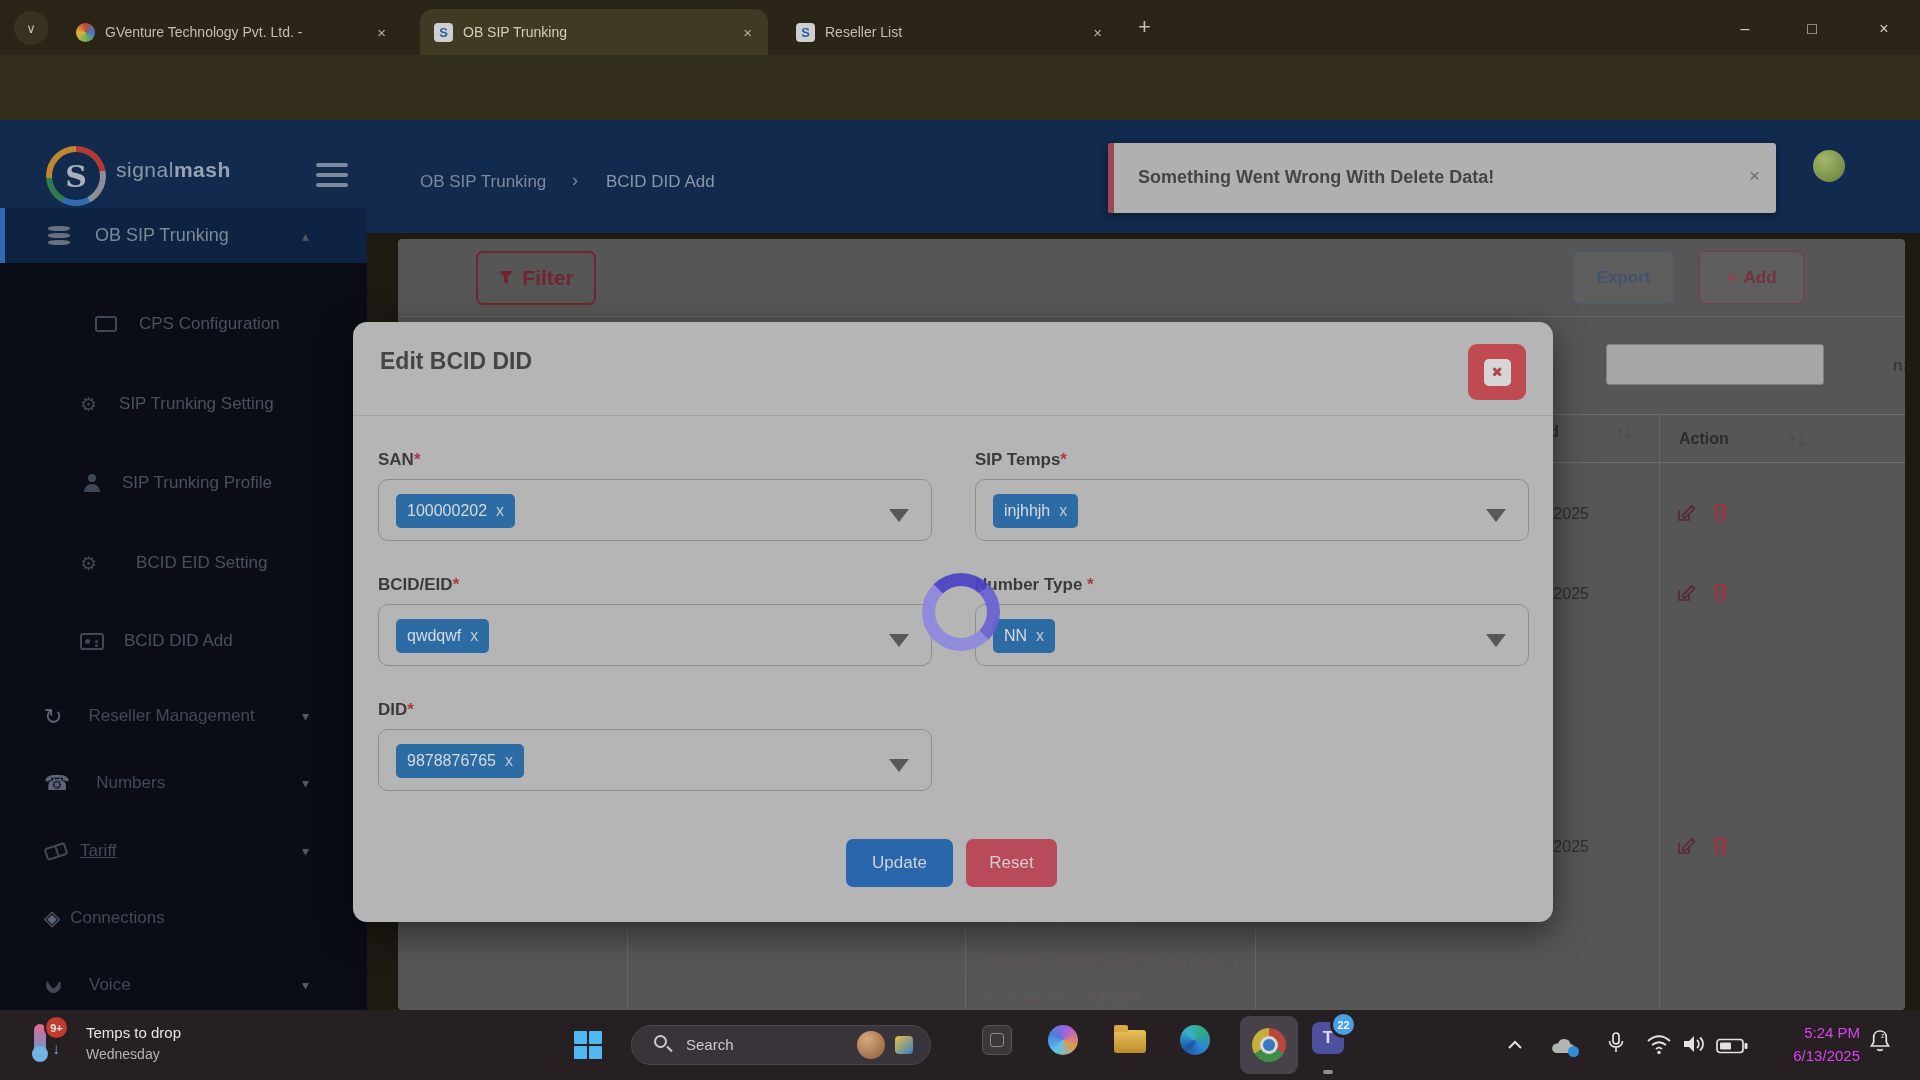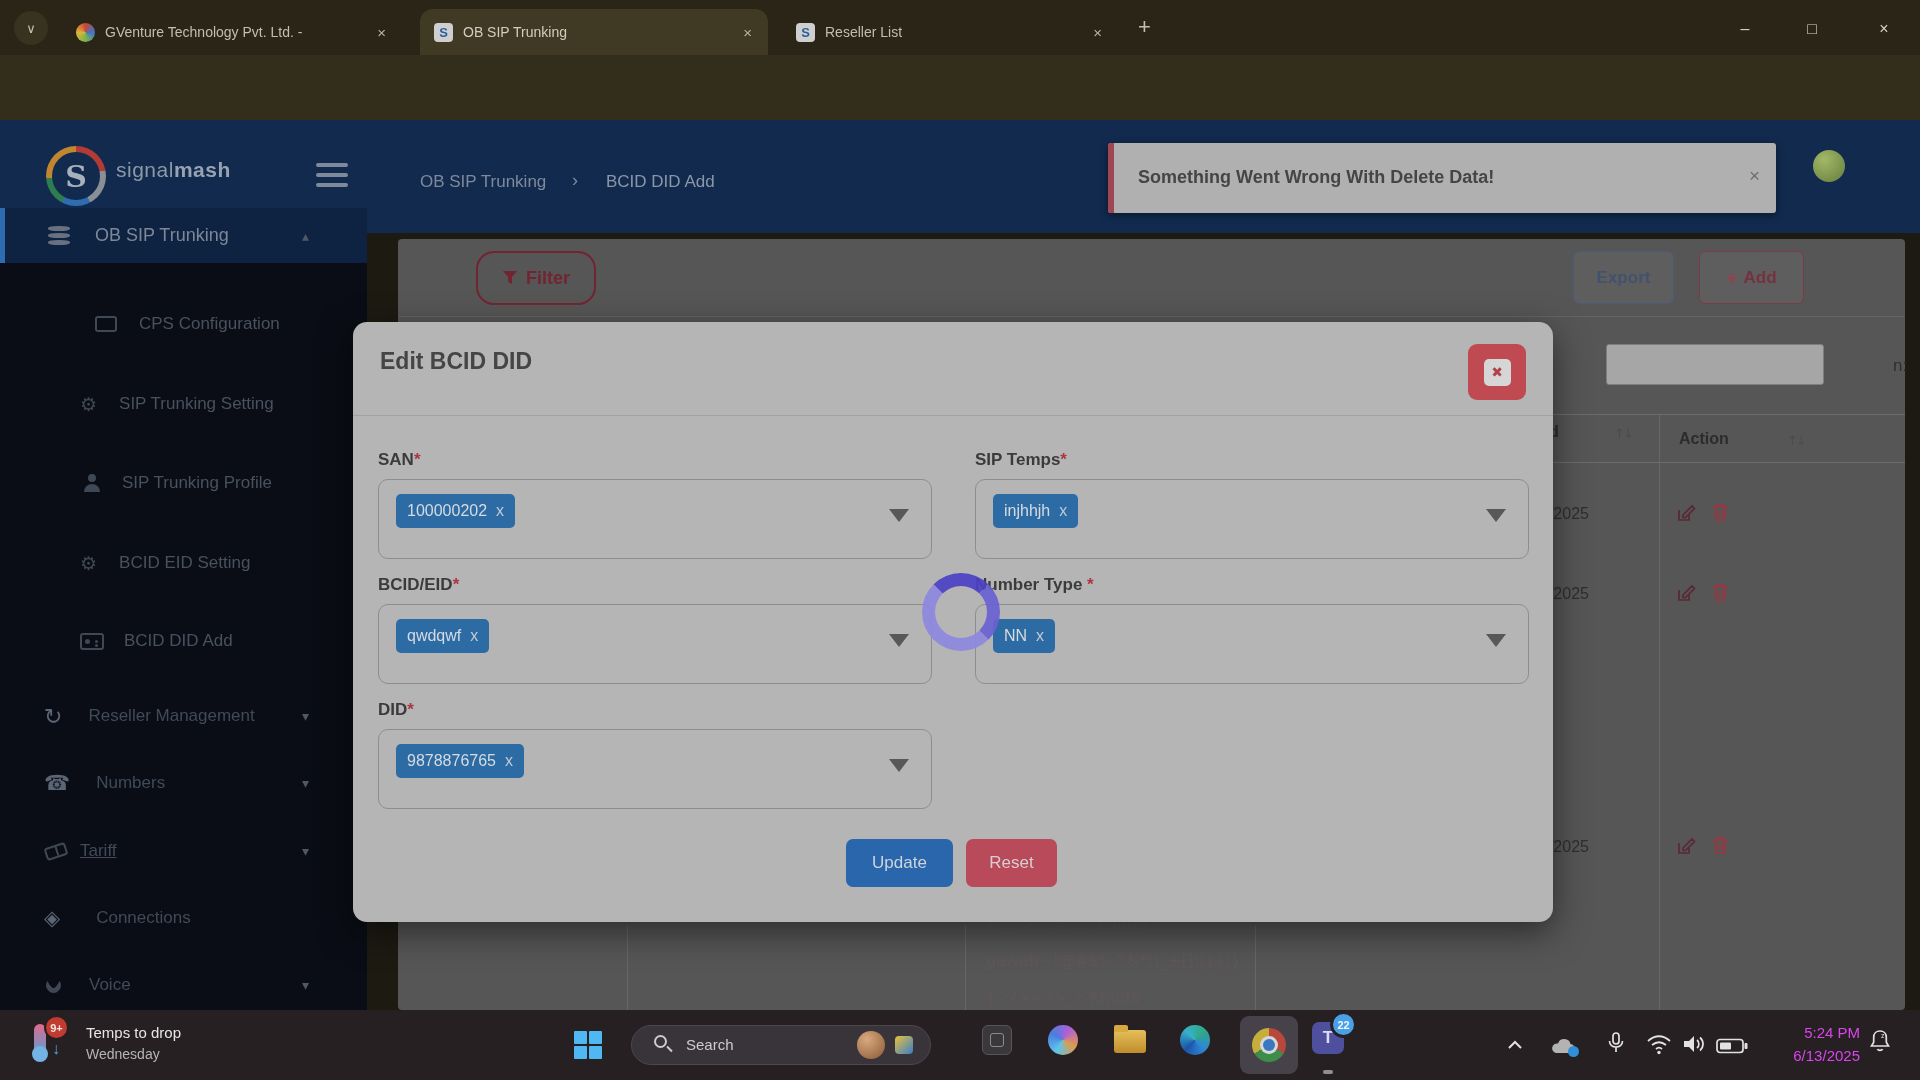--- a/index.html
+++ b/index.html
@@ -74,21 +74,21 @@
   .ic-person::after{content:"";position:absolute;left:2px;top:10px;width:16px;height:8px;border-radius:8px 8px 0 0;background:#3f4854;}
   .ic-ticket{width:22px;height:13px;border:2px solid #3f4854;border-radius:3px;transform:rotate(-18deg);position:relative;}
   .ic-ticket::after{content:"";position:absolute;left:9px;top:0;width:0;height:9px;border-left:2px dashed #3f4854;}
   .ic-voice{width:15px;height:15px;border-left:5px solid #3f4854;border-bottom:5px solid #3f4854;
     border-radius:50%;transform:rotate(-45deg);}
 
   
   .card{position:absolute;left:398px;top:239px;width:1507px;height:771px;background:#565656;border-radius:4px;z-index:1;}
   .card-divider{position:absolute;left:399px;top:316px;width:1505px;height:1px;background:#646464;z-index:1;}
   .btn-filter{position:absolute;left:476px;top:251px;width:120px;height:54px;border:2px solid #722531;
-    border-radius:18px;color:#722531;font-size:18px;font-weight:600;display:flex;align-items:center;
+    border-radius:7px;color:#722531;font-size:21px;font-weight:600;display:flex;align-items:center;
     justify-content:center;gap:8px;z-index:1;}
   .btn-export{position:absolute;left:1573px;top:251px;width:101px;height:53px;border:1.5px solid #4a5a77;
     border-radius:6px;color:#42526e;background:#5e5e5e;font-size:17px;font-weight:600;display:flex;
     align-items:center;justify-content:center;z-index:1;}
   .btn-add{position:absolute;left:1699px;top:251px;width:105px;height:53px;border:1.5px solid #7e3a46;
     border-radius:6px;color:#753140;background:#5e5e5e;font-size:17px;font-weight:600;display:flex;
     align-items:center;justify-content:center;gap:6px;z-index:1;}
   .btn-add .plus{color:#9c3d4b;font-size:19px;font-weight:700;}
   .search-select{position:absolute;left:1606px;top:344px;width:218px;height:41px;background:#a6a6a6;
     border:1px solid #7e7e7e;border-radius:3px;z-index:1;}
@@ -107,21 +107,21 @@
     border-radius:14px;box-shadow:0 10px 34px rgba(0,0,0,.5);z-index:10;}
   .modal-title{position:absolute;left:27px;top:26px;font-size:23px;font-weight:600;color:#454545;}
   .modal-close{position:absolute;left:1115px;top:22px;width:58px;height:56px;background:#bf4a52;
     border-radius:9px;display:flex;align-items:center;justify-content:center;}
   .modal-close-inner{width:27px;height:27px;background:#d6d6d6;border-radius:5px;display:flex;
     align-items:center;justify-content:center;color:#b2414a;font-size:14px;font-weight:700;
     font-family:"DejaVu Sans",sans-serif;}
   .modal-divider{position:absolute;left:0;top:93px;width:1200px;height:1px;background:#a2a2a2;}
   .f-label{position:absolute;font-size:17px;font-weight:600;color:#3b3b3b;}
   .f-label .req{color:#ad3441;}
-  .f-box{position:absolute;width:554px;height:80px;border:1px solid #8e8e8e;border-radius:10px;}
+  .f-box{position:absolute;width:554px;height:62px;border:1px solid #8e8e8e;border-radius:10px;}
   .chip{position:absolute;left:17px;top:14px;background:#2d6ba5;border-radius:5px;padding:8px 11px;
     color:#d6dbe0;font-size:16px;display:inline-flex;gap:9px;align-items:center;}
   .chip .x{color:#c2cbd3;}
   .f-caret{position:absolute;right:22px;top:29px;width:0;height:0;
     border-left:10px solid transparent;border-right:10px solid transparent;border-top:13px solid #585858;}
   .spinner{position:absolute;left:569px;top:251px;width:78px;height:78px;border-radius:50%;
     border:13px solid #8d88df;border-top-color:#4b42c6;border-right-color:#6a62d4;opacity:.92;
     animation:spin 1s linear infinite;}
   @keyframes spin{to{transform:rotate(360deg);}}
   .btn-update{position:absolute;left:493px;top:517px;width:107px;height:48px;background:#2a66ab;
@@ -282,21 +282,21 @@
     <div class="side-item" style="left:0;top:379px;width:367px;">
       <span class="side-ico" style="margin-left:80px;font-size:19px;color:#3f4854;">⚙</span>
       <span style="margin-left:22px;">SIP Trunking Setting</span>
     </div>
     <div class="side-item" style="left:0;top:458px;width:367px;">
       <span class="ic-person" style="margin-left:82px;"></span>
       <span style="margin-left:20px;">SIP Trunking Profile</span>
     </div>
     <div class="side-item" style="left:0;top:538px;width:367px;">
       <span class="side-ico" style="margin-left:80px;font-size:19px;color:#3f4854;">⚙</span>
-      <span style="margin-left:22px;">BCID EID Setting</span>
+      <span style="margin-left:39px;">BCID EID Setting</span>
     </div>
     <div class="side-item" style="left:0;top:616px;width:367px;">
       <span class="ic-idcard" style="margin-left:80px;"></span>
       <span style="margin-left:20px;">BCID DID Add</span>
     </div>
     <div class="side-item" style="left:0;top:691px;width:367px;color:#414a58;">
       <span class="side-ico" style="margin-left:44px;font-size:22px;">↻</span>
       <span style="margin-left:26px;">Reseller Management</span>
       <span class="caret">▾</span>
     </div>
@@ -305,21 +305,21 @@
       <span style="margin-left:26px;">Numbers</span>
       <span class="caret">▾</span>
     </div>
     <div class="side-item" style="left:0;top:826px;width:367px;color:#414a58;">
       <span class="ic-ticket" style="margin-left:45px;"></span>
       <span style="margin-left:13px;text-decoration:underline;">Tariff</span>
       <span class="caret">▾</span>
     </div>
     <div class="side-item" style="left:0;top:893px;width:367px;color:#414a58;">
       <span class="side-ico" style="margin-left:44px;font-size:21px;">◈</span>
-      <span style="margin-left:36px;">Connections</span>
+      <span style="margin-left:10px;">Connections</span>
     </div>
     <div class="side-item" style="left:0;top:960px;width:367px;color:#414a58;">
       <span class="ic-voice" style="margin-left:46px;"></span>
       <span style="margin-left:28px;">Voice</span>
       <span class="caret">▾</span>
     </div>
   </div>
 
   <div class="card"></div>
   <div class="card-divider"></div>

